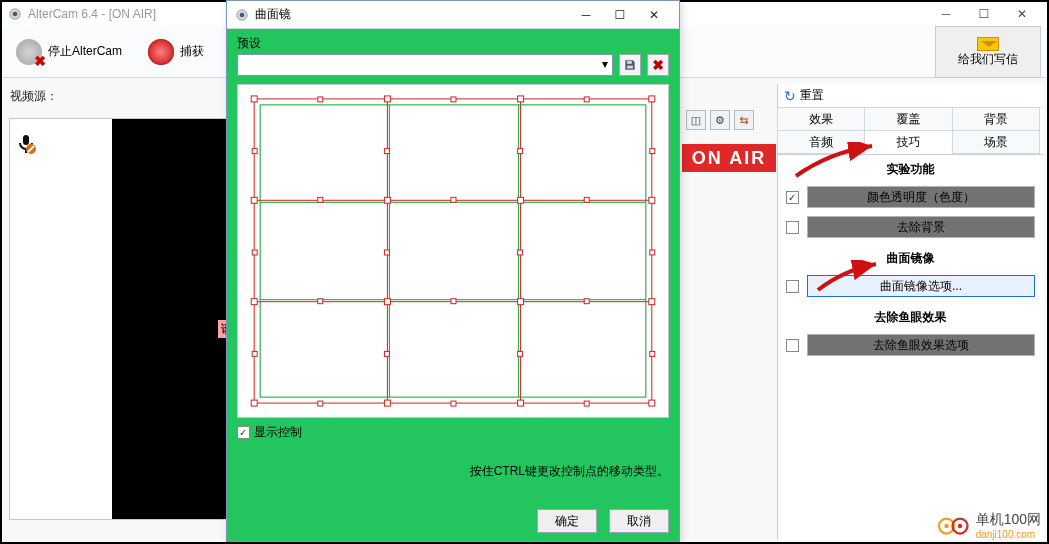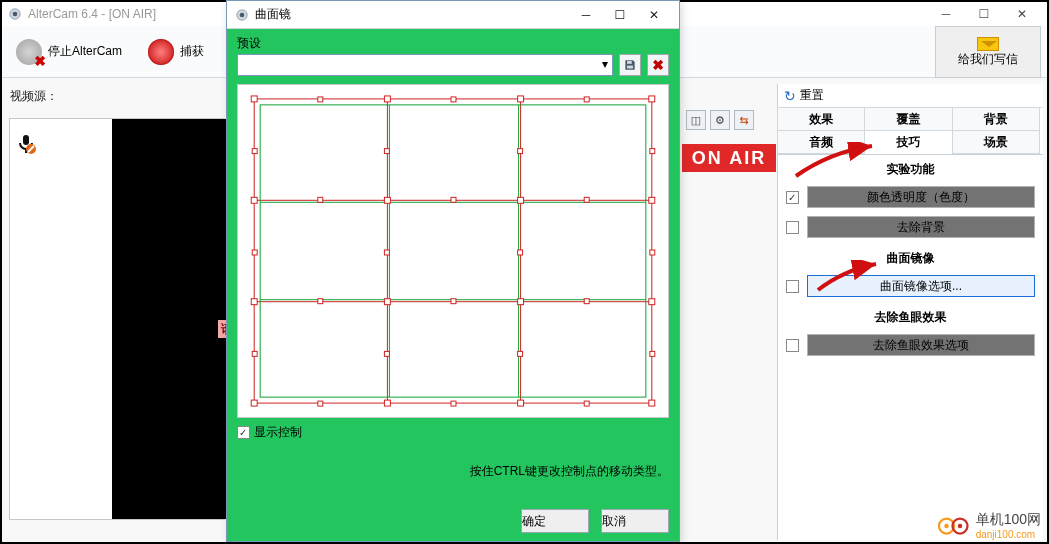--- a/index.html
+++ b/index.html
@@ -33,21 +33,21 @@
 .preview-frame { position:absolute; left:7px; top:116px; width:216px; height:402px; border:1px solid #c8c8c8; background:#fff; }
 .preview-inner { position:absolute; left:102px; top:0; width:122px; height:400px; background:#000; }
 .mic-icon { position:absolute; left:12px; top:130px; width:24px; height:24px; }
 .truncated-label { position:absolute; left:216px; top:318px; width:18px; height:18px; line-height:18px; text-align:center; background:#f4a8a8; color:#800000; font-weight:bold; }
 
 
 .right-panel { position:absolute; left:775px; top:82px; width:266px; height:456px; border-left:1px solid #c8d0d8; background:#fff; }
 .reset-row { height:24px; display:flex; align-items:center; gap:4px; padding:0 6px; border-bottom:1px solid #e0e4e8; }
 .reset-row .reset-icon { color:#2a6fc0; font-size:14px; }
 .tab-grid { display:flex; flex-wrap:wrap; border-bottom:1px solid #c8d0d8; }
-.tab-cell { width:33.33%; height:24px; display:flex; align-items:center; justify-content:center; border:1px solid #d0d8e0; margin:-1px 0 0 -1px; background:#f7f9fb;font-weight:bold; }
+.tab-cell { width:33.33%; height:24px; display:flex; align-items:center; justify-content:center; border:1px solid #d0d8e0; margin:-1px 0 0 -1px; background:#f7f9fb; }
 .tab-cell.active { background:#fff; border-bottom:1px solid #fff; }
 .section-title { font-weight:bold; text-align:center; padding:6px 0; }
 .option-row { display:flex; align-items:center; gap:8px; padding:2px 8px 6px; }
 .checkbox { width:13px; height:13px; border:1px solid #888; background:#fff; display:inline-block; flex-shrink:0; }
 .checkbox.checked::after { content:"✓"; font-size:10px; color:#333; position:relative; top:-2px; left:1px; }
 .option-btn { flex:1; height:22px; border:1px solid #b0b4b8; background:#737373; text-align:center; line-height:20px; }
 .option-btn.selected { border:1px solid #1a6fd6; background:#e8f2ff; }
 
 
 .onair-badge { position:absolute; left:680px; top:142px; width:94px; height:28px; background:#e02828; color:#fff; font-weight:bold; letter-spacing:2px; display:flex; align-items:center; justify-content:center; font-size:18px; }
@@ -78,21 +78,21 @@
 .icon-btn-sm { width:22px; height:22px; border:1px solid #a0a8b0; background:#f2f4f6; display:flex; align-items:center; justify-content:center; }
 .icon-btn-sm.del { color:#c00000; font-weight:bold; font-size:14px; }
 
 .grid-canvas { margin-top:8px; width:432px; height:334px; border:1px solid #c0c8d0; background:#fff; position:relative; }
 .grid-canvas svg { width:100%; height:100%; }
 
 .show-ctrl { margin-top:6px; display:flex; align-items:center; gap:4px; }
 .hint { margin-top:22px; color:#000;text-align:right; }
 
 .dlg-buttons { position:absolute; right:10px; bottom:8px; display:flex; gap:12px; }
-.dlg-btn { width:68px; height:24px; border:1px solid #9aa6b2; background:#efefef; text-align:left; line-height:22px; }
+.dlg-btn { width:60px; height:24px; border:1px solid #9aa6b2; background:#efefef; text-align:center; line-height:22px; }
 
 
 .cam-icon svg { width:14px; height:14px; }
 </style>
 </head>
 <body>
 
 <div class="main-window">
   <div class="main-titlebar">
     <span class="app-icon cam-icon">

